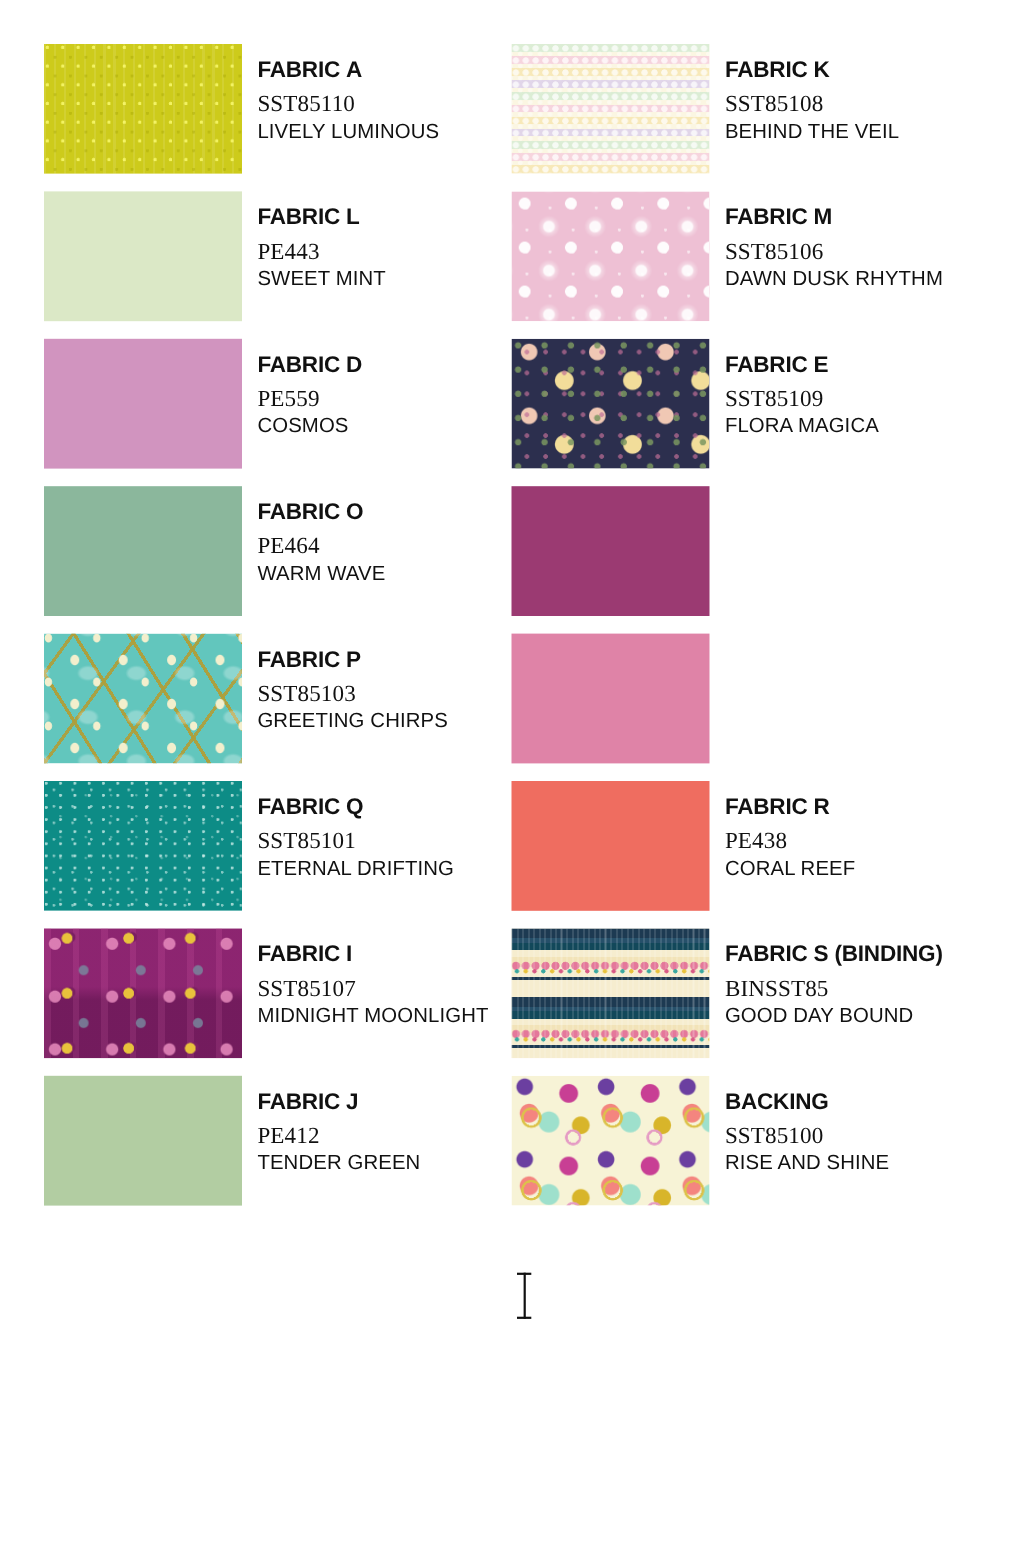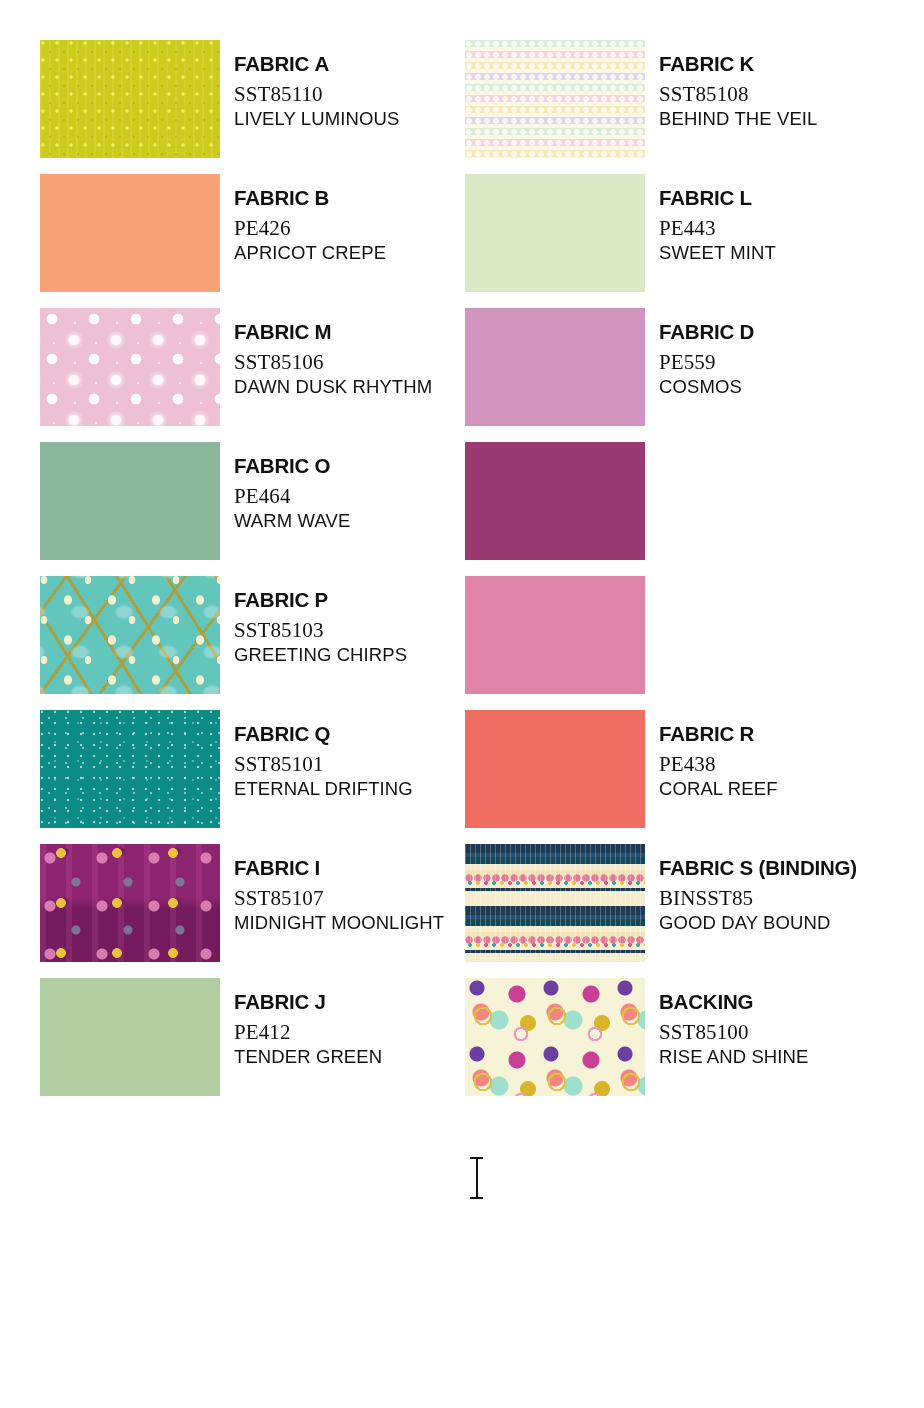--- a/index.html
+++ b/index.html
@@ -332,28 +332,20 @@
           <span class="p-layer l2"></span>
           <span class="p-layer l3"></span>
         </div>
         <div class="txt">
           <div class="ttl"><span>FABRIC </span><span style="font-weight: 900;">K</span></div>
           <div class="code">SST85108</div>
           <div class="name">BEHIND THE VEIL</div>
         </div>
       </div>
       <div class="entry">
-        <div class="swatch" style="background: rgb(247, 163, 119);"></div>
-        <div class="txt">
-          <div class="ttl"><span>FABRIC </span><span style="font-weight: 900;">B</span></div>
-          <div class="code">PE426</div>
-          <div class="name">APRICOT CREPE</div>
-        </div>
-      </div>
-      <div class="entry">
         <div class="swatch" style="background: rgb(219, 232, 198);"></div>
         <div class="txt">
           <div class="ttl"><span>FABRIC </span><span style="font-weight: 900;">L</span></div>
           <div class="code">PE443</div>
           <div class="name">SWEET MINT</div>
         </div>
       </div>
       <div class="entry">
         <div class="swatch tex-M">
           <span class="p-base"></span>
@@ -366,20 +358,33 @@
           <div class="code">SST85106</div>
           <div class="name">DAWN DUSK RHYTHM</div>
         </div>
       </div>
       <div class="entry">
         <div class="swatch" style="background: rgb(209, 148, 191);"></div>
         <div class="txt">
           <div class="ttl"><span>FABRIC </span><span style="font-weight: 900;">D</span></div>
           <div class="code">PE559</div>
           <div class="name">COSMOS</div>
+        </div>
+      </div>
+      <div class="entry">
+        <div class="swatch tex-E">
+          <span class="p-base"></span>
+          <span class="p-layer l1"></span>
+          <span class="p-layer l2"></span>
+          <span class="p-layer l3"></span>
+        </div>
+        <div class="txt">
+          <div class="ttl"><span>FABRIC </span><span style="font-weight: 900;">E</span></div>
+          <div class="code">SST85109</div>
+          <div class="name">FLORA MAGICA</div>
         </div>
       </div>
       <div class="entry">
         <div class="swatch" style="background: rgb(139, 183, 156);"></div>
         <div class="txt">
           <div class="ttl"><span>FABRIC </span><span style="font-weight: 900;">O</span></div>
           <div class="code">PE464</div>
           <div class="name">WARM WAVE</div>
         </div>
       </div>

